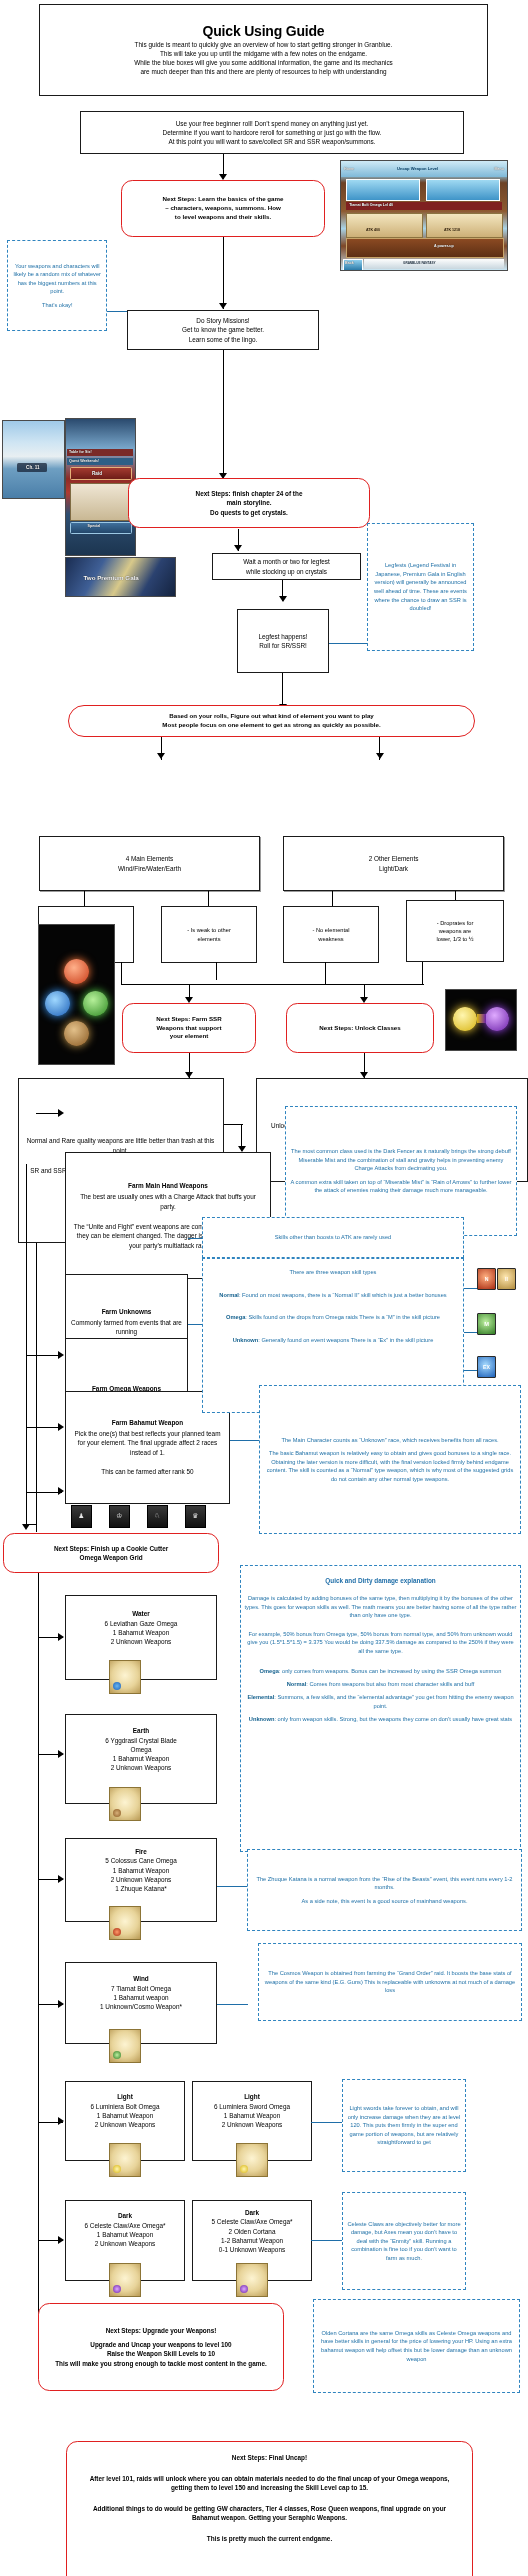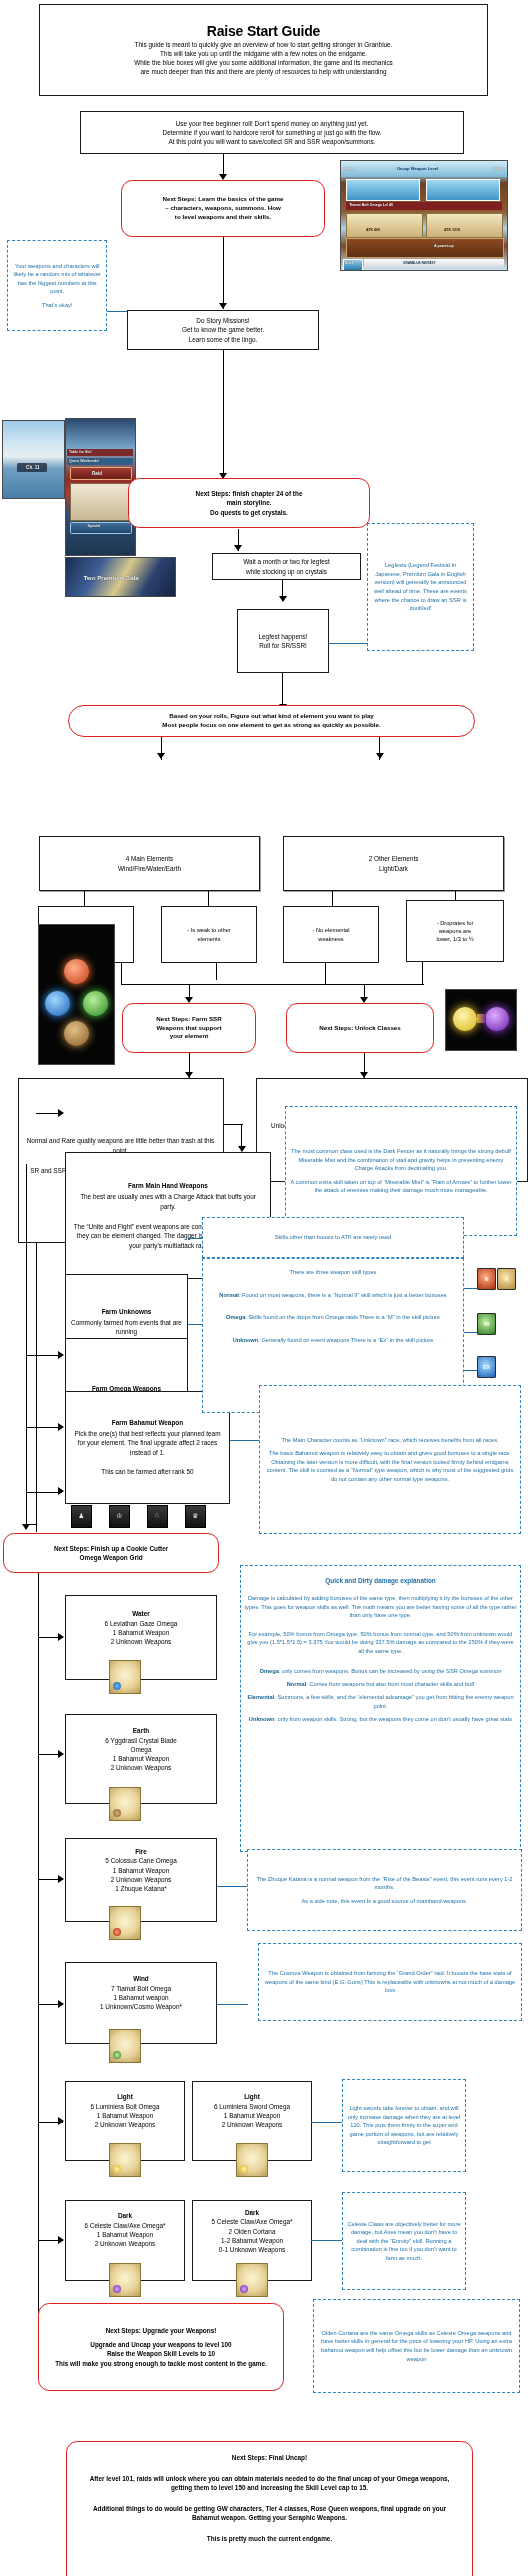--- a/index.html
+++ b/index.html
@@ -57,21 +57,21 @@
 
   
   .ring{position:absolute;border-radius:50%;}
 </style>
 </head>
 <body>
 
 <div class="page">
 
   <div class="abs hdrbox" style="left:39px;top:4.1px;width:449px;height:92px;">
-    <div class="t">Raise Start Guide</div>
+    <div class="t">Quick Using Guide</div>
     <div class="l">This guide is meant to quickly give an overview of how to start getting stronger in Granblue.</div>
     <div class="l">This will take you up until the midgame with a few notes on the endgame.</div>
     <div class="l">While the blue boxes will give you some additional information, the game and its mechanics</div>
     <div class="l">are much deeper than this and there are plenty of resources to help with understanding</div>
   </div>
 
   <div class="abs pbox" style="left:80px;top:111px;width:384px;height:43px;font-size:6.4px;">
     <div>Use your free beginner roll! Don’t spend money on anything just yet.</div>
     <div>Determine if you want to hardcore reroll for something or just go with the flow.</div>
     <div>At this point you will want to save/collect SR and SSR weapon/summons.</div>

